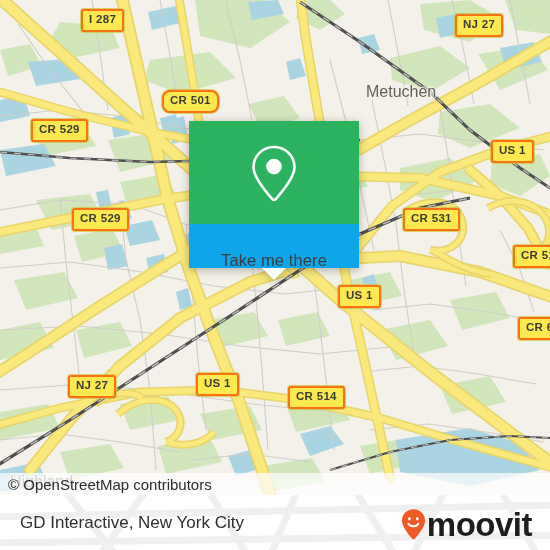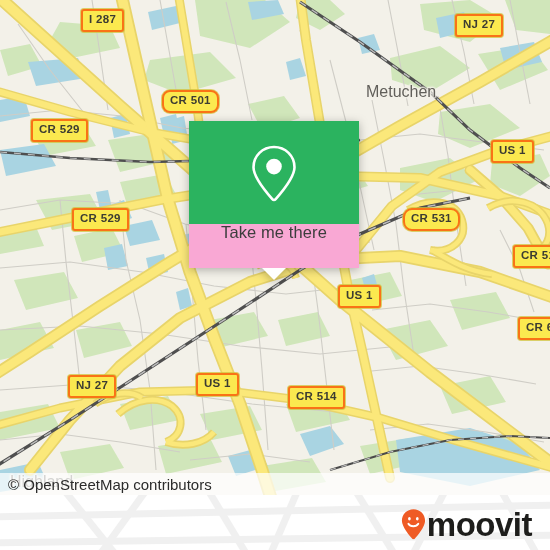--- a/index.html
+++ b/index.html
@@ -117,23 +117,23 @@
     position: absolute;
     left: 50%;
     top: 50%;
     transform: translate(-50%, -50%);
     width: 52px;
     height: 58px;
   }
   .callout-body {
     width: 170px;
     height: 44px;
-    background: #f9a8d4;
+    background: #0ea5e9;
     display: flex;
-    align-items: flex-start;
+    align-items: flex-end;
     justify-content: center;
     position: relative;
   }
   .callout-label {
     font-family: "Liberation Sans", sans-serif;
     font-size: 16.5px;
     color: #3d3d3d;
     letter-spacing: 0.1px;
     line-height: 1;
   }
@@ -386,21 +386,21 @@
       <div>Highland</div>
       
     </div>
 
     <div class="shield" style="left:81px;  top:9px;">I 287</div>
     <div class="shield" style="left:455px; top:14px;">NJ 27</div>
     <div class="shield" style="left:162px; top:90px;border-radius:8px;">CR 501</div>
     <div class="shield" style="left:31px;  top:119px;">CR 529</div>
     <div class="shield" style="left:491px; top:140px;">US 1</div>
     <div class="shield" style="left:72px;  top:208px;">CR 529</div>
-    <div class="shield" style="left:403px; top:208px;border-radius:9px;">CR 531</div>
+    <div class="shield" style="left:403px; top:208px;">CR 531</div>
     <div class="shield" style="left:513px; top:245px;">CR 514</div>
     <div class="shield" style="left:338px; top:285px;">US 1</div>
     <div class="shield" style="left:518px; top:317px;">CR 65</div>
     <div class="shield" style="left:68px;  top:375px;">NJ 27</div>
     <div class="shield" style="left:196px; top:373px;">US 1</div>
     <div class="shield" style="left:288px; top:386px;">CR 514</div>
 
     <div class="attribution">
       <span>© OpenStreetMap contributors</span>
     </div>
@@ -429,20 +429,21 @@
         <path d="M205,-10 L250,65"></path>
         <path d="M300,-10 L268,65"></path>
         <path d="M352,-10 L398,65"></path>
         <path d="M448,-10 L410,65"></path>
         <path d="M498,-10 L540,65"></path>
         <path d="M-10,22 L560,10"></path>
         <path d="M-10,48 L560,40"></path>
       </g>
     </svg>
 
+    <div class="footer-title">GD Interactive, New York City</div>
 
     <div class="brand">
       <svg class="brand-pin" viewBox="0 0 25 31">
         <path d="M12.5 0.8 C6 0.8 0.9 5.9 0.9 12.3 C0.9 18.1 8.4 27.4 11.3 30.2 C12 30.9 13 30.9 13.7 30.2 C16.6 27.4 24.1 18.1 24.1 12.3 C24.1 5.9 19 0.8 12.5 0.8 Z" fill="#ef5b25"></path>
         <ellipse cx="8.4" cy="10.2" rx="1.35" ry="1.8" fill="#ffffff"></ellipse>
         <ellipse cx="16.3" cy="10.2" rx="1.35" ry="1.8" fill="#ffffff"></ellipse>
         <path d="M7.4 15.3 C9.3 18.6 15.4 18.6 17.3 15.3" fill="none" stroke="#ffffff" stroke-width="1.9" stroke-linecap="round"></path>
       </svg>
       <span class="brand-name">moovit</span>
     </div>

